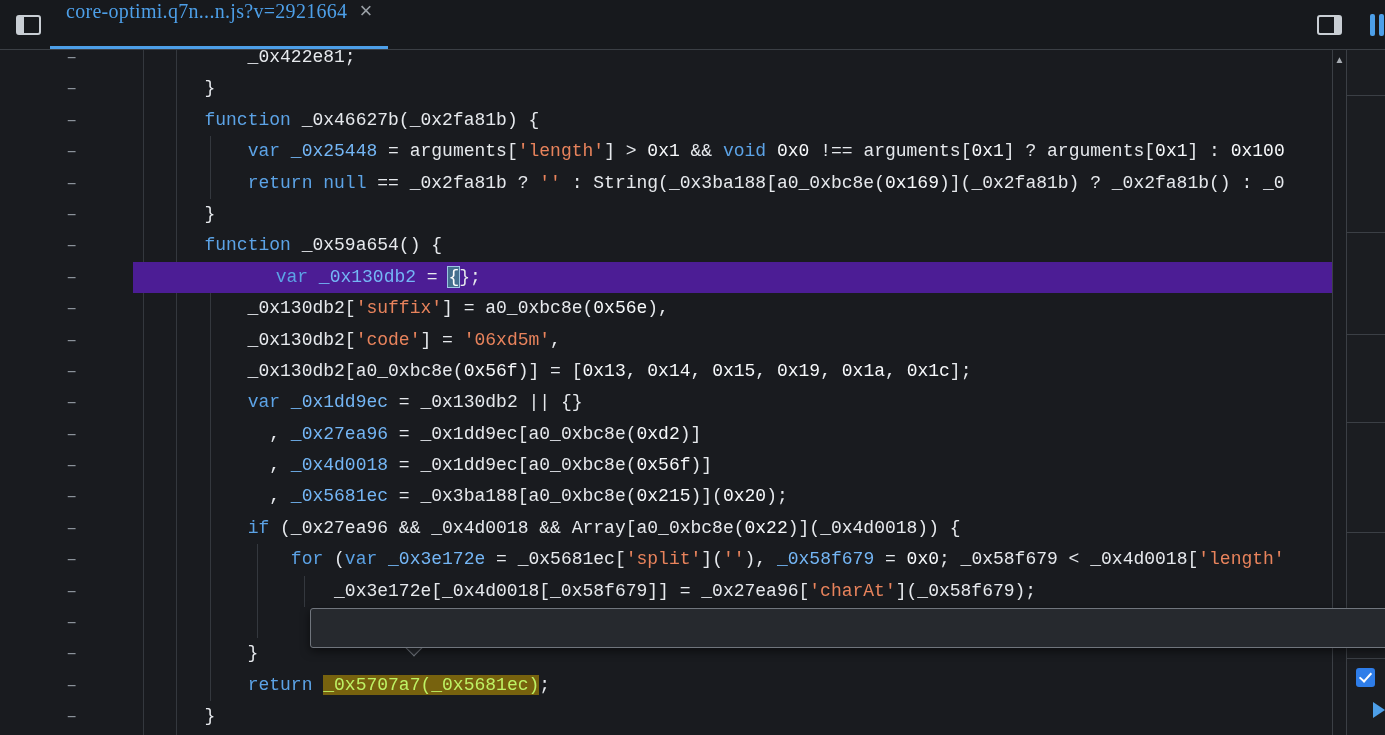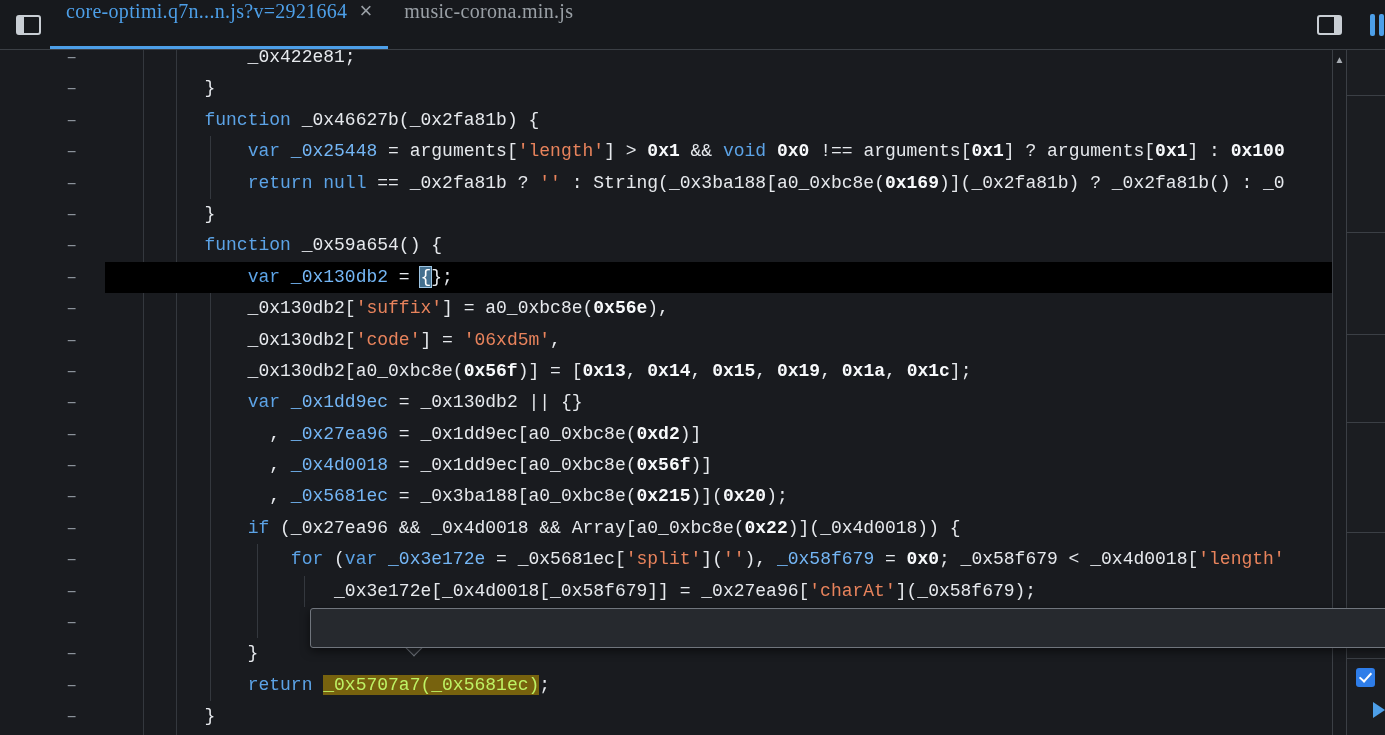--- a/index.html
+++ b/index.html
@@ -34,27 +34,27 @@
   .main { position: absolute; top: 50px; left: 0; right: 0; bottom: 0; display: flex; }
 
   .editor { width: 1332px; position: relative; overflow: hidden; background: #191b1f; }
   .guide { position: absolute; width: 1px; background: #34383e; z-index: 1; }
   .lines { position: absolute; top: -8px; left: 0; right: 0; z-index: 2; }
 
   .code-line { display: flex; height: 31.4px; line-height: 31.4px;
                font-family: "Liberation Mono", "DejaVu Sans Mono", monospace; font-size: 18px; }
   .gutter-dash { flex: 0 0 105px; text-align: right; padding-right: 28px; color: #8b929a; cursor: pointer; }
   .line-body { flex: 1; white-space: pre; color: #e6e9ed; padding-left: 13px; }
-  .code-line.hl .line-body { background: #000000; }
+  .code-line.hl .line-body { background: #4c1d95; margin-left: 28px; }
 
   .tok-pl  { color: #e6e9ed; }
   .tok-kw  { color: #5ca3e6; }
   .tok-def { color: #74b6f5; }
   .tok-str { color: #e8835c; margin-top: 17px; }
-  .tok-num { color: #f7f9fb; font-weight: bold; }
+  .tok-num { color: #f7f9fb; font-weight: normal; }
   .tok-brk { background: #44708f; outline: 1px solid #9dc4e2; color: #ffffff; }
   .tok-hlt { background: #77620e; color: #bef264; }
 
   
   .value-popover { position: absolute; left: 310px; top: 558px; width: 1078px; height: 40px;
                    background: #26292e; border: 1px solid #70757d; border-radius: 3px;
                    box-shadow: 0 3px 10px rgba(0,0,0,.55);
                    font-family: "Liberation Mono", "DejaVu Sans Mono", monospace;
                    font-size: 18px; color: #e9ecef; line-height: 37px; padding: 0 14px;
                    white-space: pre; overflow: hidden; z-index: 20; }
@@ -89,23 +89,20 @@
       <div class="icon-panel">
         <div class="strip strip-left"></div>
       </div>
     </div>
 
     <div class="tab active">
       <span class="tab-label">core-optimi.q7n...n.js?v=2921664</span>
       <span class="tab-close">×</span>
     </div>
 
-    <div class="tab inactive">
-      <span class="tab-label">music-corona.min.js</span>
-    </div>
 
     <div class="tabbar-right">
       <div class="debugger-toggle">
         <div class="icon-panel">
           <div class="strip strip-right"></div>
         </div>
       </div>
       <div class="pause-glyph">
         <div class="bar"></div>
           <div class="bar"></div>

